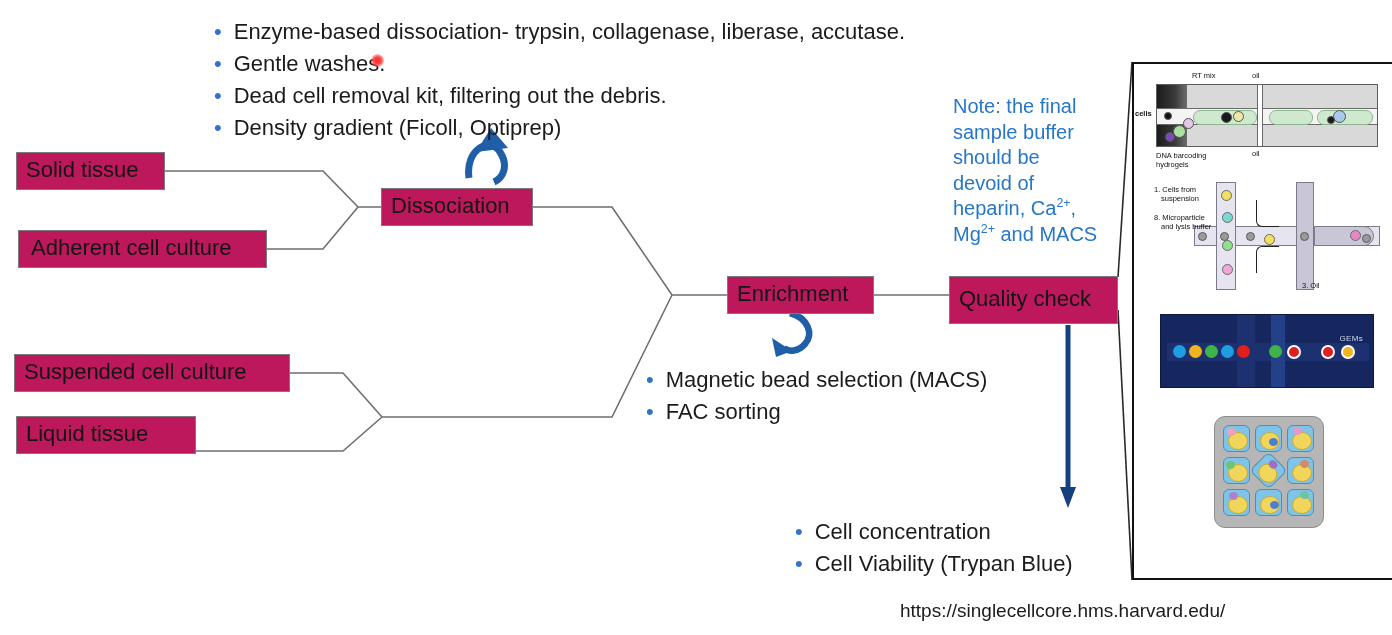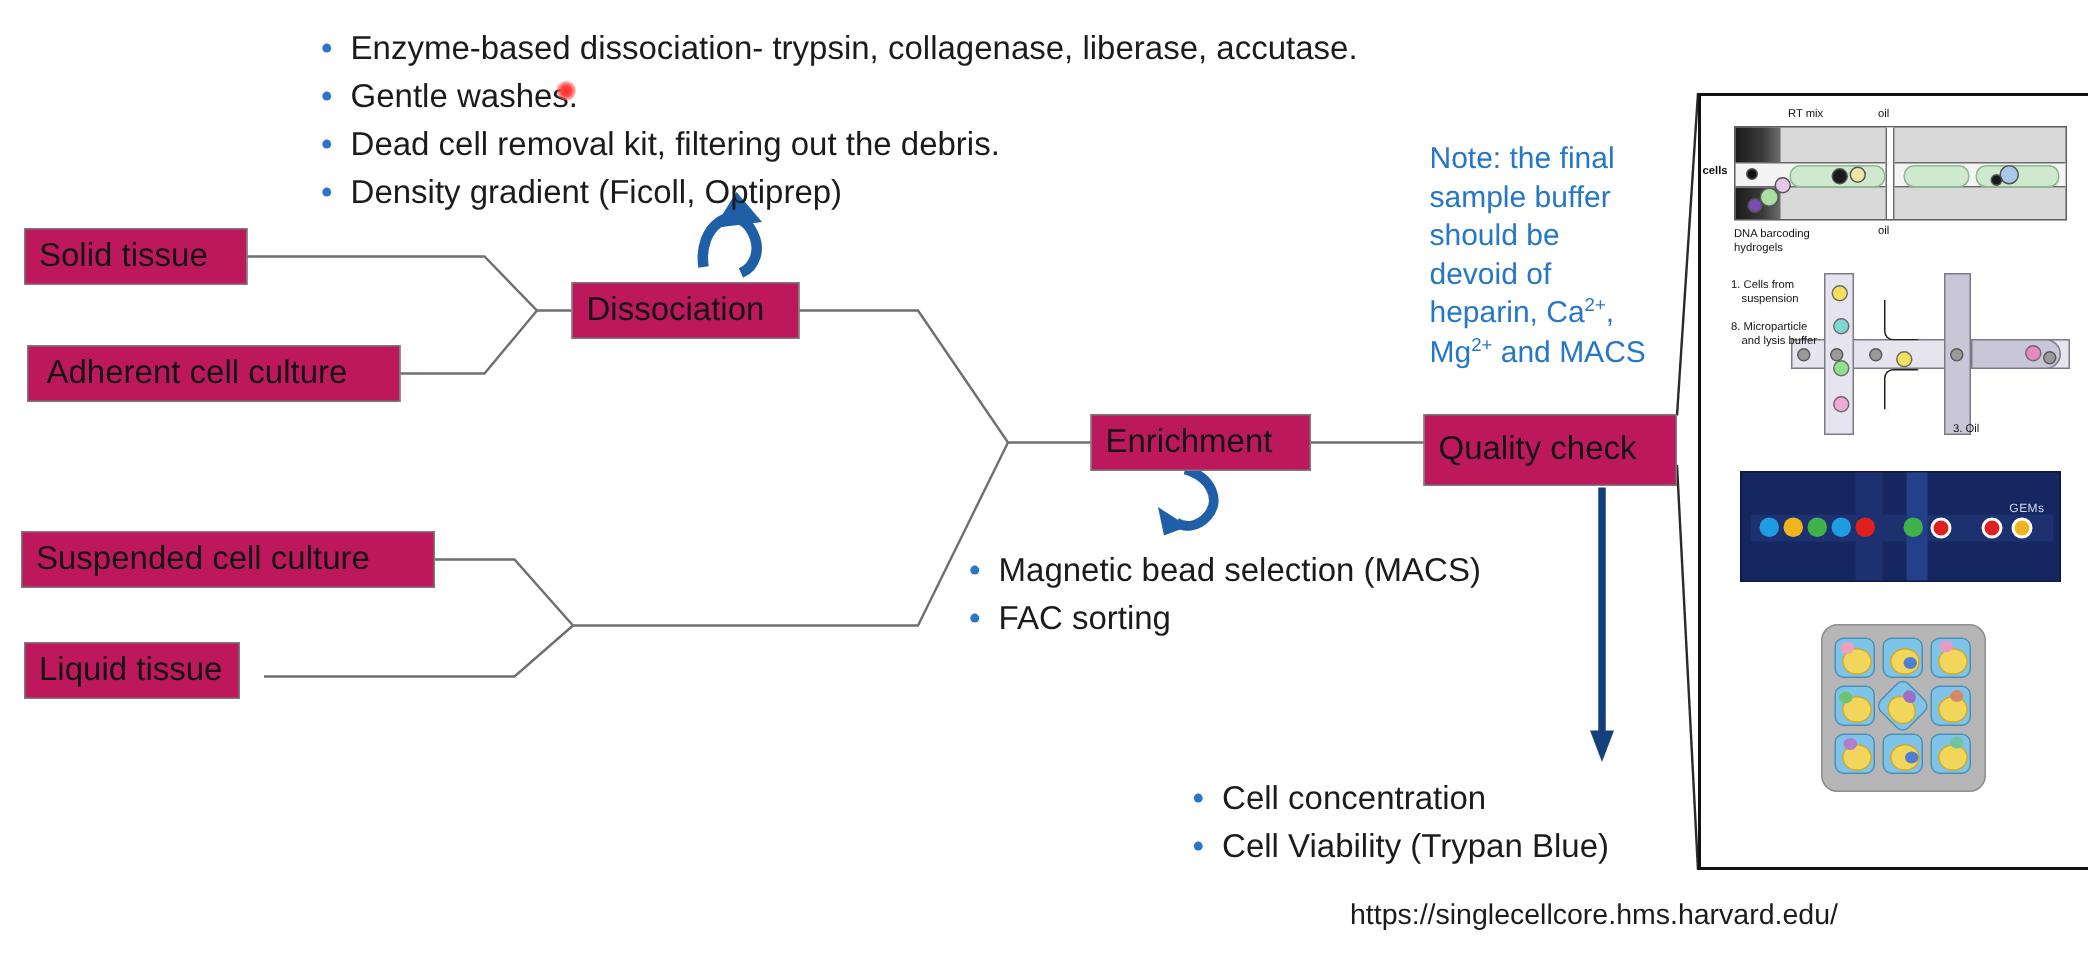--- a/index.html
+++ b/index.html
@@ -134,21 +134,21 @@
   </div>
 
   <div class="fbox" style="left:18px;top:230px;width:249px;height:38px;padding-left:12px;">
     <span>Adherent cell culture</span>
   </div>
 
   <div class="fbox" style="left:14px;top:354px;width:276px;height:38px;">
     <span>Suspended cell culture</span>
   </div>
 
-  <div class="fbox" style="left:16px;top:428px;width:144px;height:38px;">
+  <div class="fbox" style="left:16px;top:416px;width:180px;height:38px;">
     <span>Liquid tissue</span>
   </div>
 
   <div class="fbox" style="left:381px;top:188px;width:152px;height:38px;">
     <span>Dissociation</span>
   </div>
 
   <div class="fbox" style="left:727px;top:276px;width:147px;height:38px;">
     <span>Enrichment</span>
   </div>

